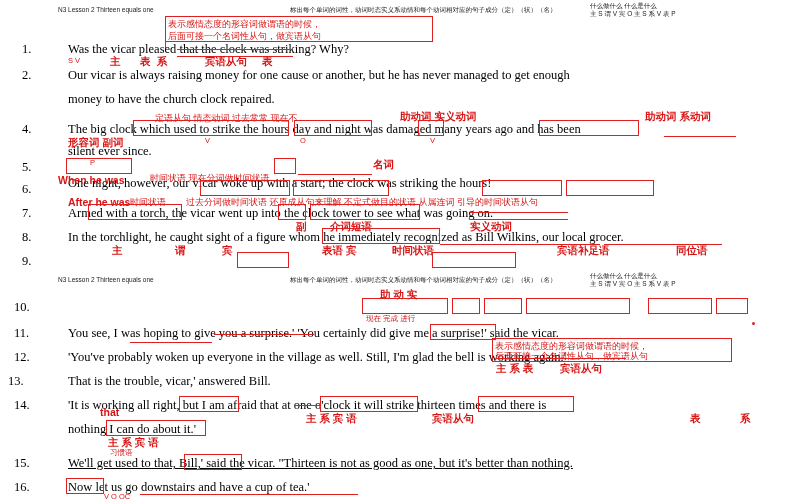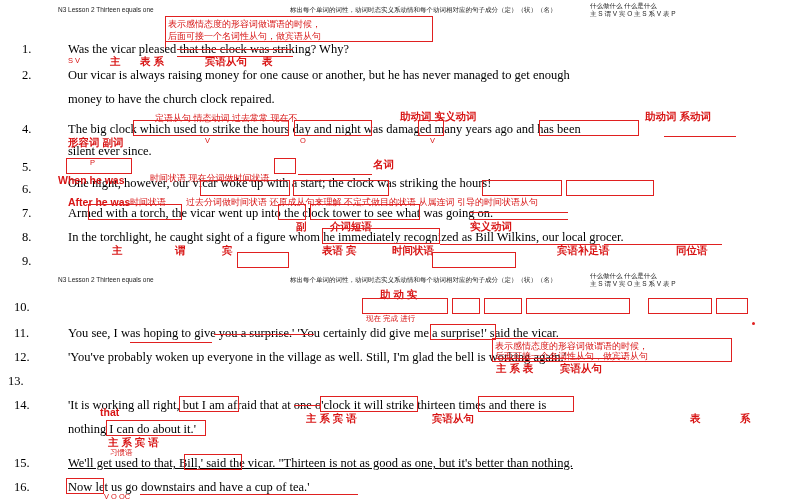--- a/index.html
+++ b/index.html
@@ -41,21 +41,21 @@
   <div class="box" style="left:165px;top:16px;width:268px;height:26px;"></div>
 
   <div class="arrowline" style="left:165px;top:42px;width:1px;height:8px;border-left:1.1px solid #e02020;border-top:none;"></div>
 
   <div class="abs num" style="left:22px;top:42px;">1.</div>
   <div class="abs line" style="left:68px;top:42px;">Was the vicar pleased that the clock was striking? Why?</div>
   <div class="strike" style="left:177px;top:49px;width:116px;"></div>
   <div class="ul" style="left:177px;top:56px;width:116px;"></div>
   <div class="abs cn-sm" style="left:68px;top:56px;">S       V</div>
   <div class="abs cn-b" style="left:110px;top:55px;">主</div>
-  <div class="abs cn-b" style="left:140px;top:55px;">表  系</div>
+  <div class="abs cn-b" style="left:140px;top:55px;font-family:Liberation Mono, monospace;">表  系</div>
   <div class="abs cn-b" style="left:205px;top:55px;">宾语从句</div>
   <div class="abs cn-b" style="left:262px;top:55px;">表</div>
 
   <div class="abs num" style="left:22px;top:68px;">2.</div>
   <div class="abs line" style="left:68px;top:92px;">money to have the church clock repaired.</div>
   <div class="abs line" style="left:68px;top:68px;">Our vicar is always raising money for one cause or another, but he has never managed to get enough</div>
 
   <div class="abs cn" style="left:155px;top:112px;">定语从句  情态动词 过去常常 现在不</div>
   <div class="abs cn-b" style="left:400px;top:110px;">助动词 实义动词</div>
   <div class="abs cn-b" style="left:645px;top:110px;">助动词 系动词</div>
@@ -145,20 +145,21 @@
   <div class="abs num" style="left:14px;top:350px;">12.</div>
   <div class="abs line" style="left:68px;top:350px;">'You've probably woken up everyone in the village as well. Still, I'm glad the bell is working again.'</div>
   <div class="abs cn" style="left:495px;top:340px;">表示感情态度的形容词做谓语的时候，</div>
   <div class="abs cn" style="left:495px;top:350px;">后面可接一个名词性从句，做宾语从句</div>
   <div class="box" style="left:492px;top:338px;width:240px;height:24px;"></div>
   <div class="strike" style="left:496px;top:358px;width:130px;"></div>
   <div class="abs cn-b" style="left:496px;top:362px;">主 系       表</div>
   <div class="abs cn-b" style="left:560px;top:362px;">宾语从句</div>
 
   <div class="abs num" style="left:8px;top:374px;">13.</div>
+  <div class="abs line" style="left:68px;top:374px;">That is the trouble, vicar,' answered Bill.</div>
 
   <div class="abs num" style="left:14px;top:398px;">14.</div>
   <div class="abs line" style="left:68px;top:398px;">'It is working all right, but I am afraid that at one o'clock it will strike thirteen times and there is</div>
   <div class="box" style="left:179px;top:396px;width:60px;height:16px;"></div>
   <div class="strike" style="left:294px;top:405px;width:26px;"></div>
   <div class="box" style="left:320px;top:396px;width:98px;height:16px;"></div>
   <div class="box" style="left:478px;top:396px;width:96px;height:16px;"></div>
   <div class="abs cn-b" style="left:100px;top:406px;">that</div>
   <div class="abs cn-b" style="left:306px;top:412px;">主  系  宾 语</div>
   <div class="abs cn-b" style="left:432px;top:412px;">宾语从句</div>

